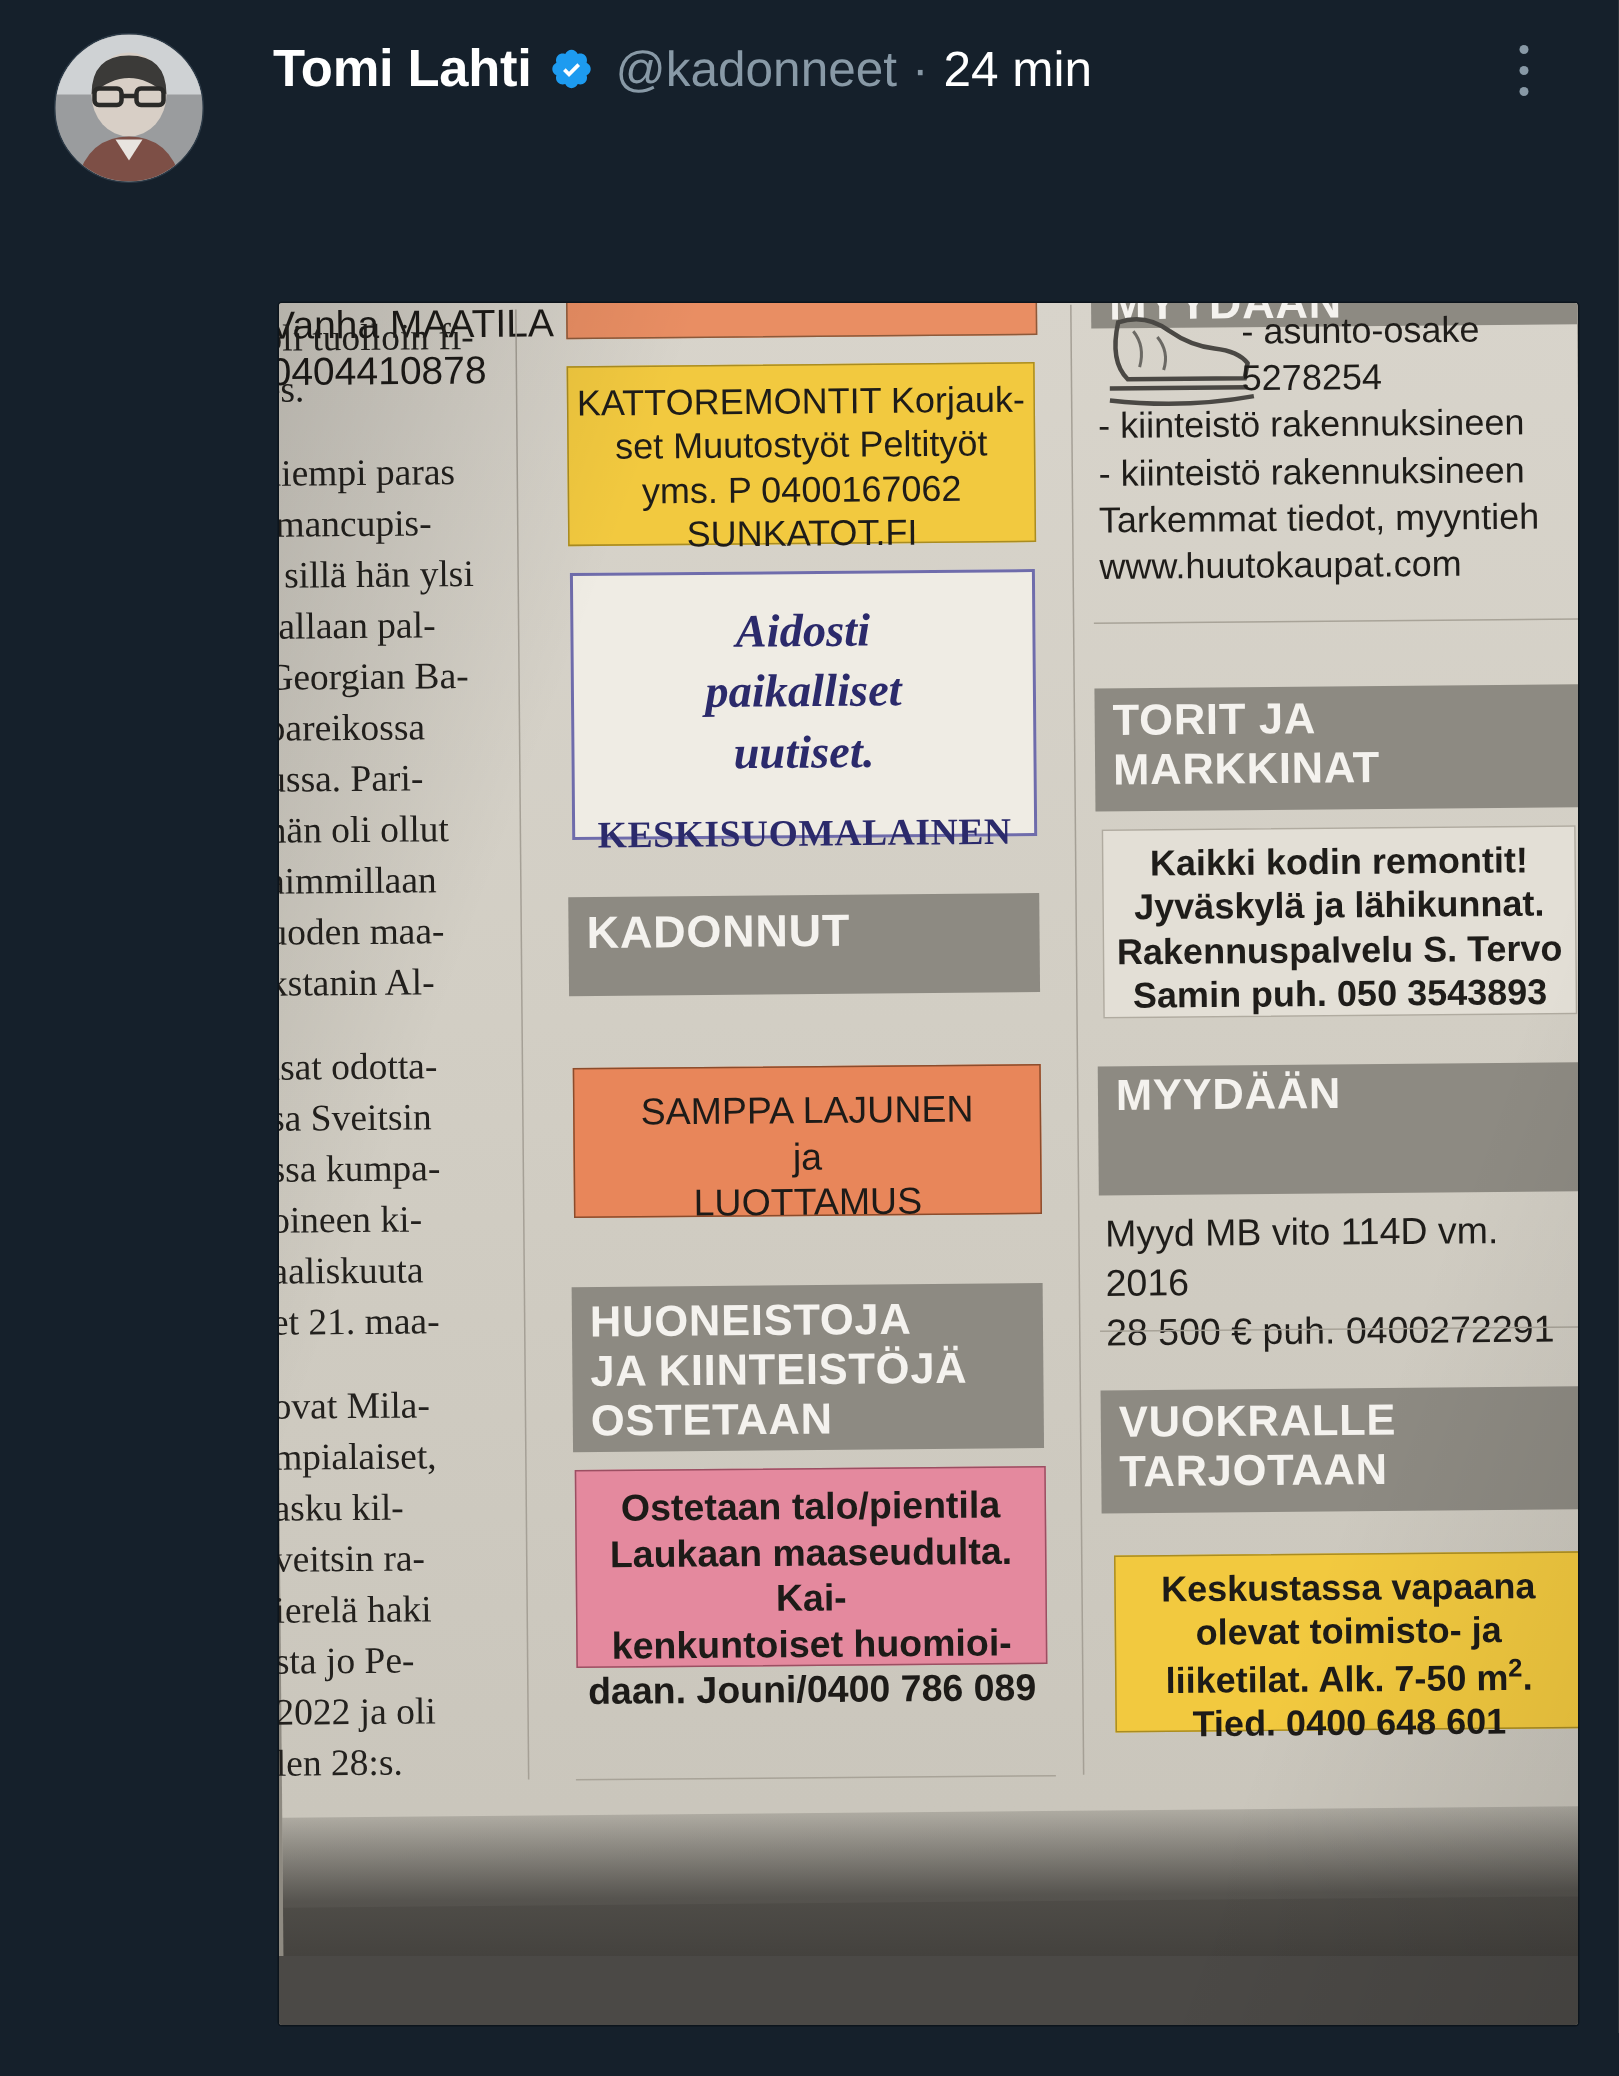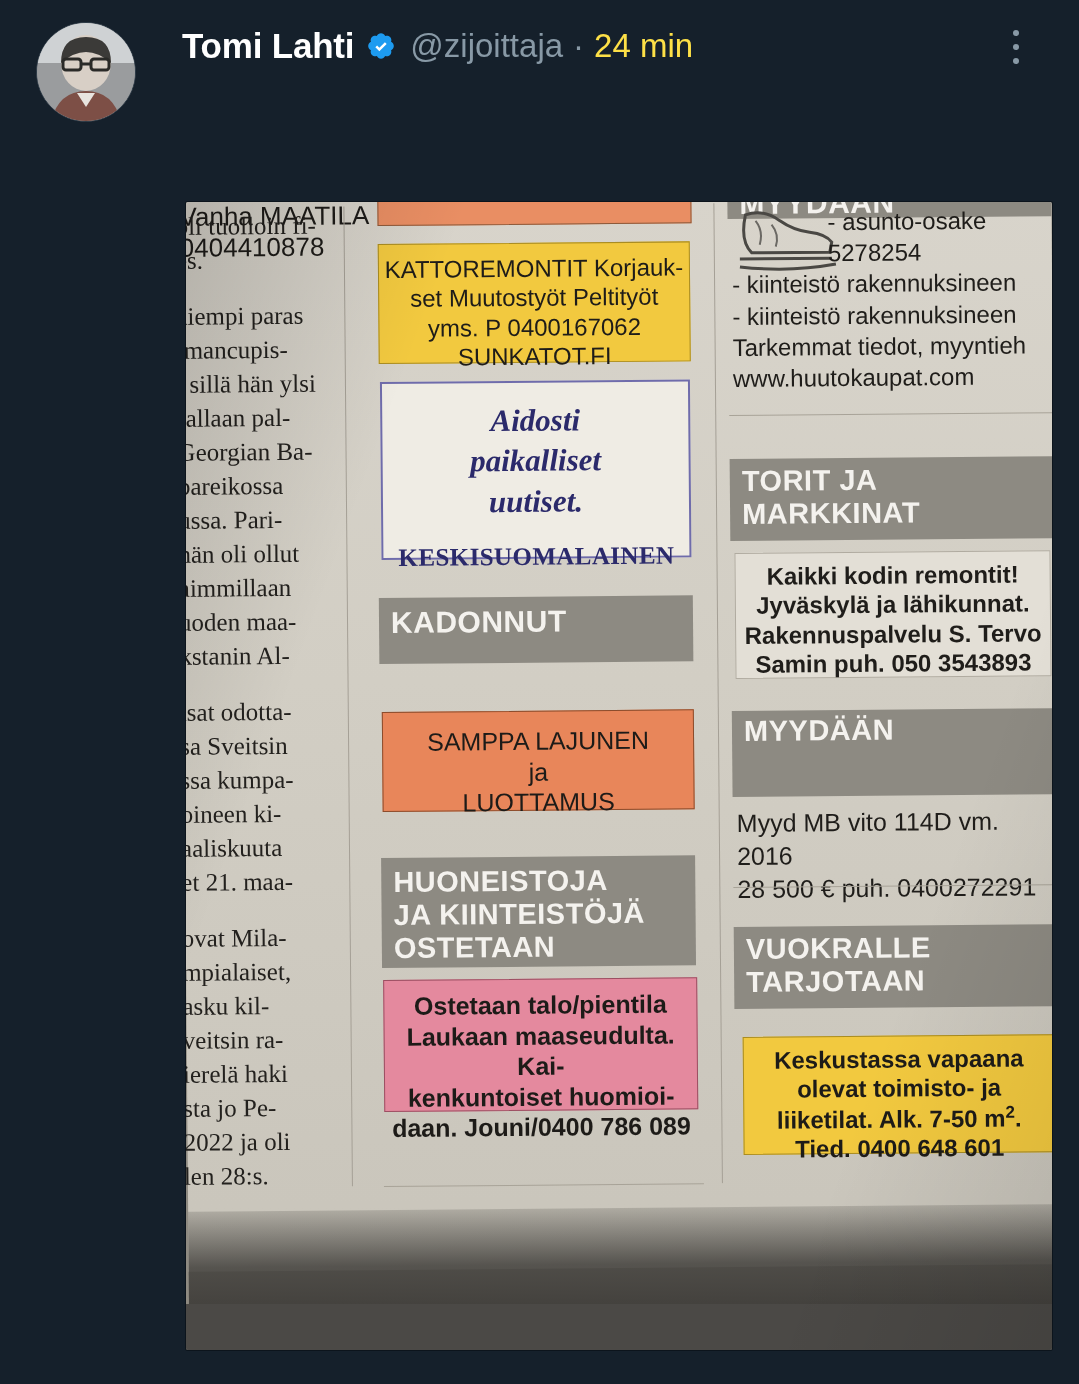--- a/index.html
+++ b/index.html
@@ -62,21 +62,21 @@
     font-size: 33px;
     color: #8899a6;
   }
   .dot-sep {
     margin: 0 10px;
     font-size: 33px;
     color: #8899a6;
   }
   .time {
     font-size: 33px;
-    color: #fde047;
+    color: #ffffff;
   }
   .more-btn {
     position: absolute;
     right: 48px; top: 30px;
     width: 30px; height: 34px;
     color: #8899a6;
     display: flex;
     flex-direction: column;
     align-items: center;
     justify-content: space-between;
@@ -396,21 +396,21 @@
     </div>
 
     <div class="name-row">
       <span class="display-name">Tomi Lahti</span>
       <span class="verified">
         <svg width="30" height="30" viewBox="0 0 24 24" aria-hidden="true">
           <path fill="#1d9bf0" d="M22.25 12c0-1.43-.88-2.67-2.19-3.34.46-1.39.2-2.9-.81-3.91s-2.52-1.27-3.91-.81C14.67 2.63 13.43 1.75 12 1.75s-2.67.88-3.34 2.19c-1.39-.46-2.9-.2-3.91.81s-1.27 2.52-.81 3.91c-1.31.67-2.19 1.91-2.19 3.34s.88 2.67 2.19 3.34c-.46 1.39-.2 2.9.81 3.91s2.52 1.27 3.91.81c.67 1.31 1.91 2.19 3.34 2.19s2.67-.88 3.34-2.19c1.39.46 2.9.2 3.91-.81s1.27-2.52.81-3.91c1.31-.67 2.19-1.91 2.19-3.34z"></path>
           <path fill="#fff" d="M10.68 16.26l-3.2-3.2 1.41-1.41 1.79 1.78 4.45-4.45 1.41 1.42z"></path>
         </svg>
       </span>
-      <span class="handle">@zijoittaja</span>
+      <span class="handle">@kadonneet</span>
       <span class="dot-sep">·</span>
       <span class="time">24 min</span>
     </div>
 
     <div class="more-btn">
       <i></i>
       <i></i>
       <i></i>
     </div>
 

